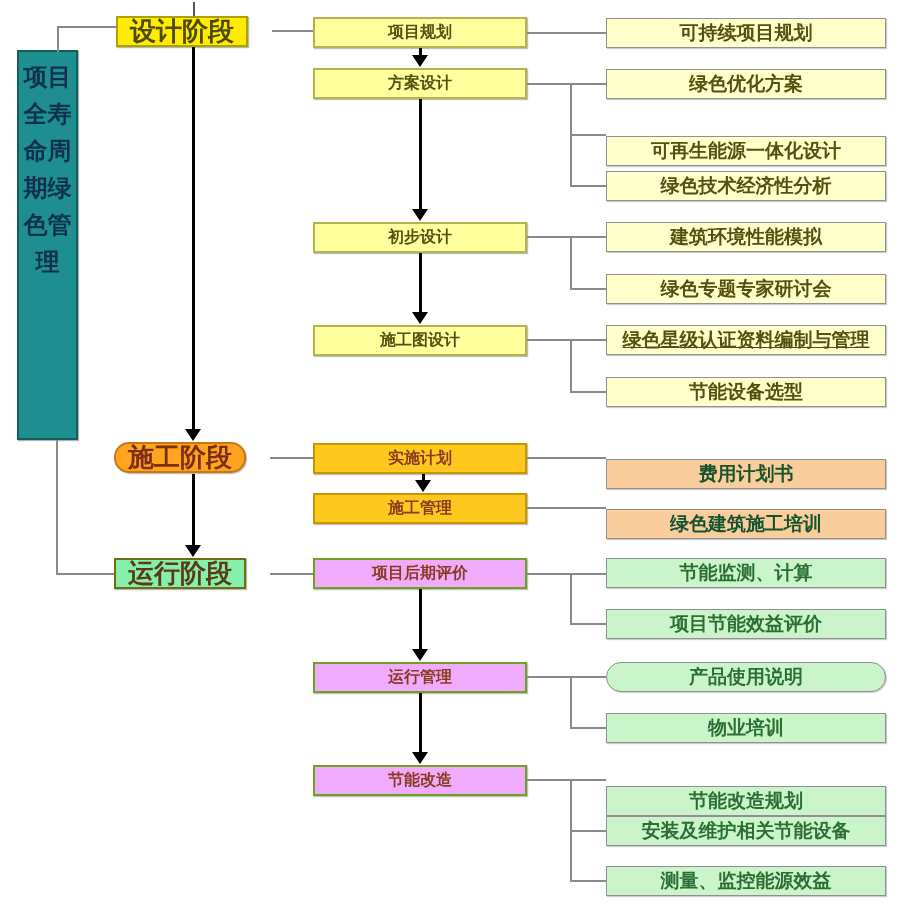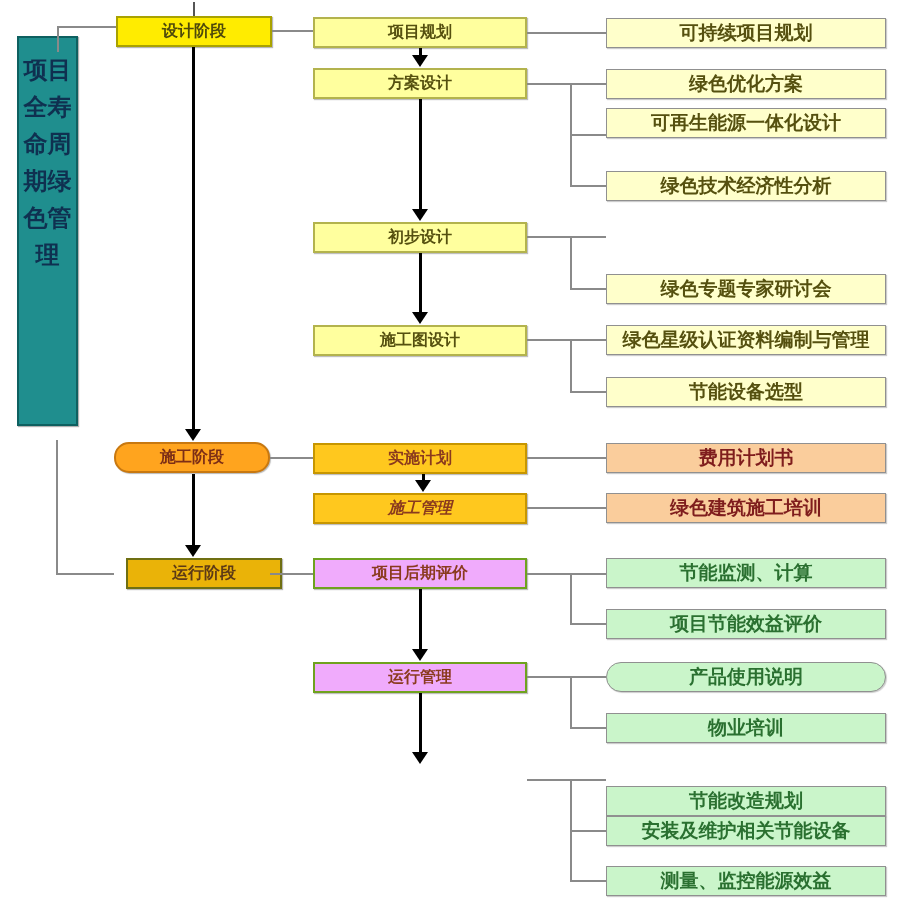--- a/index.html
+++ b/index.html
@@ -6,38 +6,38 @@
   html,body{margin:0;padding:0;background:#ffffff;}
   #canvas{
     position:relative;width:907px;height:903px;background:#ffffff;overflow:hidden;
     font-family:"Liberation Serif","DejaVu Serif",serif;font-weight:bold;
   }
   .box{
     position:absolute;box-sizing:border-box;display:flex;align-items:center;justify-content:center;
     text-align:center;font-weight:bold;line-height:1.05;
   }
   
-  .stage{width:156px;height:31px;font-size:16px;box-shadow:1px 1px 1px rgba(0,0,0,.28);}
+  .stage{width:132px;height:31px;font-size:26px;box-shadow:1px 1px 1px rgba(0,0,0,.28);}
   .stage-design{background:#FFEC00;border:2px solid #A9A200;color:#4F4A0A;}
   .stage-construction{background:#FFA41E;border:2px solid #C87810;color:#7C2E16;}
-  .stage-operation{background:#eab308;border:2px solid #6F6F12;color:#5C3A16;margin-left:12px;}
+  .stage-operation{background:#86efac;border:2px solid #6F6F12;color:#5C3A16;}
   
   .proc{left:313px;width:214px;height:31px;font-size:16px;box-shadow:1px 1px 1px rgba(0,0,0,.25);}
   .proc-yellow{background:#FFFF9E;border:2px solid #B3B34D;color:#55500F;}
   .proc-gold{background:#FFC81E;border:2px solid #C79600;color:#8A3A1E;}
   .proc-green{background:#f0abfc;border:2px solid #6FA21E;color:#8A3A1E;}
   
   .det{left:606px;width:280px;height:30px;font-size:19px;box-shadow:1px 1px 1px rgba(0,0,0,.2);}
   .det-yellow{background:#FFFFCB;border:1.5px solid #909090;color:#55500F;}
-  .det-peach{background:#FACD9C;border:1.5px solid #909090;color:#7f1d1d;}
+  .det-peach{background:#FACD9C;border:1.5px solid #909090;color:#14532d;margin-top:16px;}
   .det-green{background:#CAF5CA;border:1.5px solid #909090;color:#2A7030;}
   
   .sidebar{
-    left:17px;top:36px;width:61px;height:390px;background:#1F8E8E;border:2px solid #0E6060;
-    color:#0F3050;font-size:24px;line-height:37px;padding-top:14px;display:block;
+    left:17px;top:50px;width:61px;height:390px;background:#1F8E8E;border:2px solid #0E6060;
+    color:#0F3050;font-size:24px;line-height:37px;padding-top:7px;display:block;
     text-align:center;word-break:break-all;letter-spacing:0;box-shadow:1px 1px 1px rgba(0,0,0,.3);
   }
   
   .hline,.vline{position:absolute;background:#8A8A8A;}
   .hline{height:2px;}
   .vline{width:2px;}
   .stub{position:absolute;width:2px;background:#555555;}
   
   .arrow{position:absolute;width:16px;}
   .arrow::before{
@@ -57,30 +57,32 @@
 
   <div class="box stage stage-design" style="left:116px;top:16px;">设计阶段</div>
   <div class="box stage stage-construction" style="left:114px;top:442px;border-radius:15px;">施工阶段</div>
   <div class="box stage stage-operation" style="left:114px;top:558px;">运行阶段</div>
 
   <div class="box proc proc-yellow" style="top:17px;">项目规划</div>
   <div class="box proc proc-yellow" style="top:68px;">方案设计</div>
   <div class="box proc proc-yellow" style="top:222px;">初步设计</div>
   <div class="box proc proc-yellow" style="top:325px;">施工图设计</div>
   <div class="box proc proc-gold" style="top:443px;">实施计划</div>
-  <div class="box proc proc-gold" style="top:493px;font-style:italic;">施工管理</div>
+  <div class="box proc proc-gold" style="top:493px;">施工管理</div>
   <div class="box proc proc-green" style="top:558px;">项目后期评价</div>
   <div class="box proc proc-green" style="top:662px;">运行管理</div>
+  <div class="box proc proc-green" style="top:765px;">节能改造</div>
 
   <div class="box det det-yellow" style="top:18px;">可持续项目规划</div>
   <div class="box det det-yellow" style="top:69px;">绿色优化方案</div>
-  <div class="box det det-yellow" style="top:108px;">可再生能源一体化设计</div>
+  <div class="box det det-yellow" style="top:136px;">可再生能源一体化设计</div>
   <div class="box det det-yellow" style="top:171px;">绿色技术经济性分析</div>
+  <div class="box det det-yellow" style="top:222px;">建筑环境性能模拟</div>
   <div class="box det det-yellow" style="top:274px;">绿色专题专家研讨会</div>
-  <div class="box det det-yellow" style="top:325px;">绿色星级认证资料编制与管理</div>
+  <div class="box det det-yellow" style="top:325px;text-decoration:underline;">绿色星级认证资料编制与管理</div>
   <div class="box det det-yellow" style="top:377px;">节能设备选型</div>
   <div class="box det det-peach" style="top:443px;">费用计划书</div>
   <div class="box det det-peach" style="top:493px;">绿色建筑施工培训</div>
   <div class="box det det-green" style="top:558px;">节能监测、计算</div>
   <div class="box det det-green" style="top:609px;">项目节能效益评价</div>
   <div class="box det det-green" style="top:662px;border-radius:15px;">产品使用说明</div>
   <div class="box det det-green" style="top:713px;">物业培训</div>
   <div class="box det det-green" style="top:786px;text-align:center;">节能改造规划</div>
   <div class="box det det-green" style="top:816px;">安装及维护相关节能设备</div>
   <div class="box det det-green" style="top:866px;">测量、监控能源效益</div>

